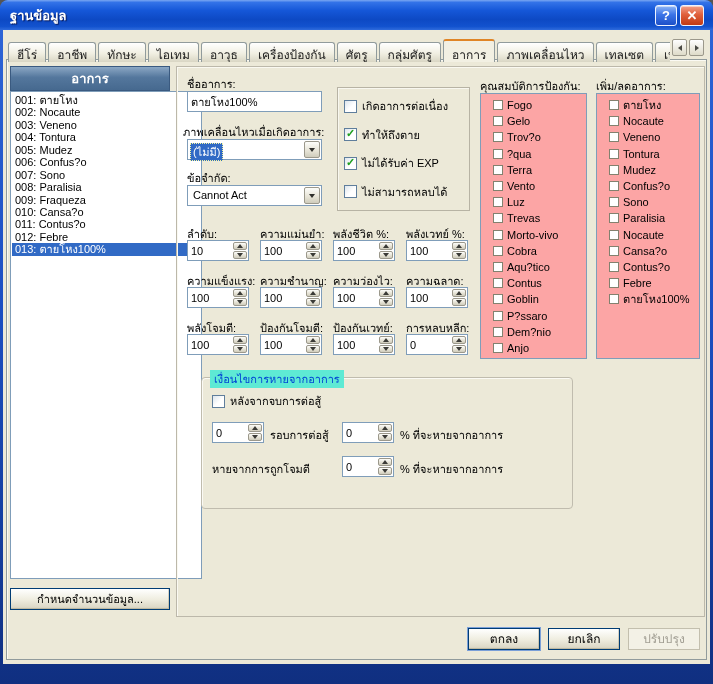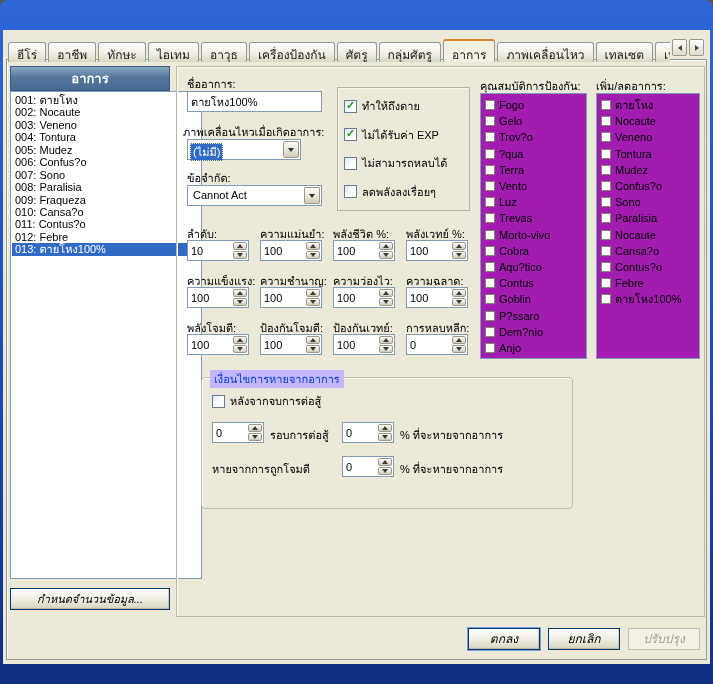--- a/index.html
+++ b/index.html
@@ -64,41 +64,46 @@
   .sb.dn::after { border-left:3px solid transparent; border-right:3px solid transparent; border-top:4px solid #3a3a36; }
 
   .optbox { position:absolute; border:1px solid #b7b3a4; padding:4px 6px; display:flex; flex-direction:column;
             justify-content:space-around; box-shadow:inset 1px 1px 0 #f8f7ef; }
   .opt { display:flex; align-items:center; gap:5px; font-size:11px; white-space:nowrap; }
   .opt.abs { position:absolute; }
   .cbx { width:13px; height:13px; background:linear-gradient(135deg,#dde5ec,#fff 55%); border:1px solid #5f7e9c;
          display:inline-flex; align-items:center; justify-content:center; flex:none; }
   .cbx span { color:#1fa01f; font-size:11px; font-weight:bold; line-height:1; transform:translateY(-1px); }
 
-  .white-box { position:absolute; background:#a21caf; border:1px solid #7f9db9; overflow:hidden; padding:3px 2px; }
+  .white-box { position:absolute; background:#fca5a5; border:1px solid #7f9db9; overflow:hidden; padding:3px 10px; }
   .ck { display:flex; align-items:center; gap:4px; height:16.2px; font-size:11px; padding-left:2px; white-space:nowrap; }
   .ck .box { width:10px; height:10px; border:1px solid #83816f; background:#fff; flex:none;
              box-shadow:inset 0 2px 0 #ececе4, inset 0 -2px 0 #ececе4; }
 
   .group { position:absolute; border:1px solid #c0bcae; border-radius:4px; box-shadow:inset 1px 1px 0 #fbfaf4; }
-  .group .caption { position:absolute; top:-8px; left:8px; background:#c4b5fd; padding:0 4px; font-size:11px;
+  .group .caption { position:absolute; top:-8px; left:8px; background:#5eead4; padding:0 4px; font-size:11px;
                     color:#0046d5; white-space:nowrap; }
 
   .btn { position:absolute; width:72px; height:22px; border:1px solid #003c74; border-radius:0;
          background:linear-gradient(180deg,#ffffff,#f0eee1 50%,#ddd9c8 90%,#d0ccba);
          font-size:12px; color:#000; text-align:center; line-height:19px; cursor:default;
-         box-shadow:inset -1px -1px 0 rgba(150,140,110,.35);font-style:italic; }
+         box-shadow:inset -1px -1px 0 rgba(150,140,110,.35); }
   .btn.default { box-shadow:0 0 0 1px #7a9fd8, inset -1px -1px 0 rgba(150,140,110,.35); }
   .btn.disabled { border-color:#c3bfae; color:#a09d92; background:#f3f1e6; box-shadow:none; }
   .btn.count { left:7px; top:558px; width:160px; z-index:4; font-size:11px; }
 </style>
 </head>
 <body>
 
 <div class="window">
+  <div class="titlebar">
+    <span class="title">ฐานข้อมูล</span>
+    <div class="tb-btn help"><span>?</span></div>
+    <div class="tb-btn close"><span>✕</span></div>
+  </div>
 
   <div class="content">
     <div class="page"></div>
 
     <div class="tabs">
       <div class="tab">ฮีโร่</div>
       <div class="tab">อาชีพ</div>
       <div class="tab">ทักษะ</div>
       <div class="tab">ไอเทม</div>
       <div class="tab">อาวุธ</div>
@@ -135,55 +140,55 @@
       <div class="li">012: Febre</div>
       <div class="li selected">013: ตายโหง100%</div>
     </div>
     <button class="btn count">กำหนดจำนวนข้อมูล...</button>
 
     <div class="main">
       <div class="lbl" style="left:10px;top:8px">ชื่ออาการ:</div>
       <input class="field" style="left: 10px; top: 24px; width: 135px;" value="ตายโหง100%">
 
       <div class="lbl" style="left:6px;top:56px">ภาพเคลื่อนไหวเมื่อเกิดอาการ:</div>
-      <div class="field combo" style="left:10px;top:72px;width:114px">
+      <div class="field combo" style="left:10px;top:72px;width:135px">
         <span class="val sel">(ไม่มี)</span>
         <span class="drop"></span>
       </div>
 
       <div class="lbl" style="left:10px;top:102px">ข้อจำกัด:</div>
       <div class="field combo" style="left:10px;top:118px;width:135px">
         <span class="val">Cannot Act</span>
         <span class="drop"></span>
       </div>
 
       <div class="optbox" style="left:160px;top:20px;width:133px;height:124px">
+        <div class="opt">
+          <span class="cbx">
+              <span></span>
+            </span>
+          <span>เกิดอาการต่อเนื่อง</span>
+        </div>
         <div class="opt">
           <span class="cbx">
               <span>✓</span>
             </span>
           <span>ทำให้ถึงตาย</span>
         </div>
         <div class="opt">
           <span class="cbx">
               <span>✓</span>
             </span>
           <span>ไม่ได้รับค่า EXP</span>
         </div>
         <div class="opt">
           <span class="cbx">
               <span></span>
             </span>
           <span>ไม่สามารถหลบได้</span>
-        </div>
-        <div class="opt">
-          <span class="cbx">
-              <span></span>
-            </span>
-          <span>ลดพลังลงเรื่อยๆ</span>
         </div>
       </div>
 
       <div class="lbl" style="left:303px;top:10px">คุณสมบัติการป้องกัน:</div>
       <div class="white-box" style="left:303px;top:26px;width:107px;height:266px">
         <div class="ck">
             <span class="box"></span>
             <span>Fogo</span>
           </div>
         <div class="ck">

